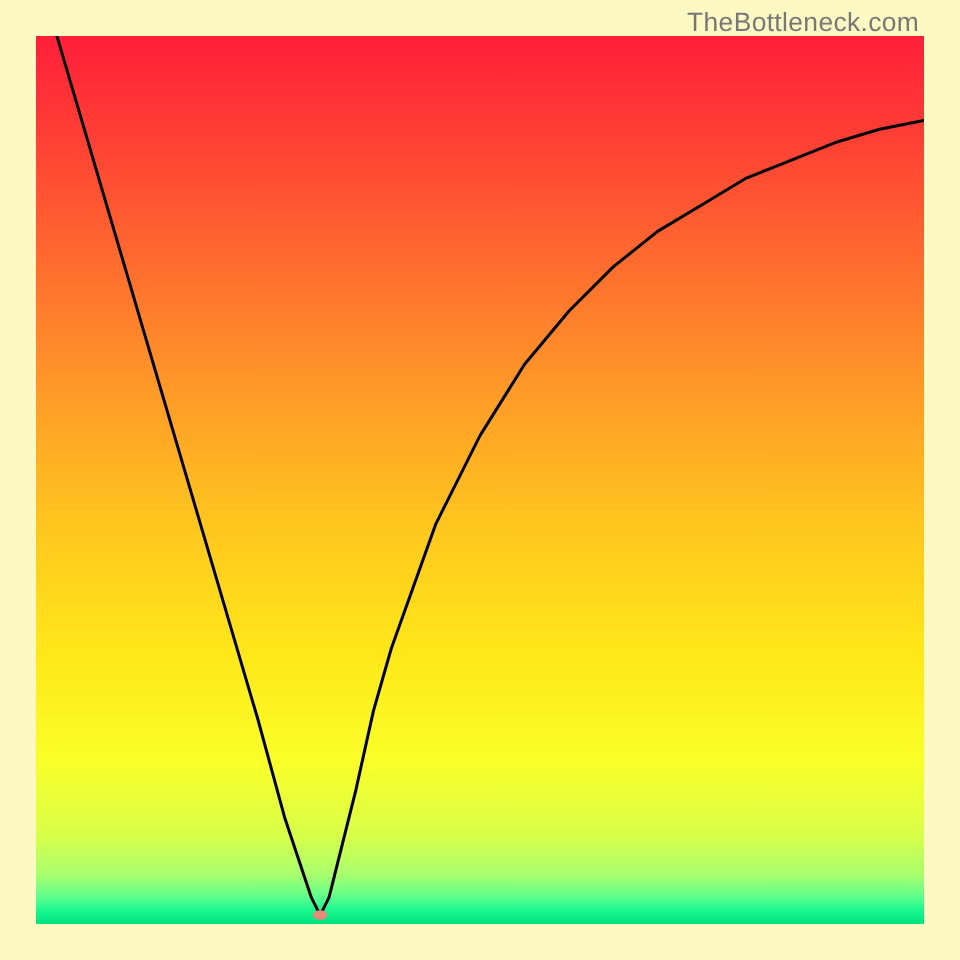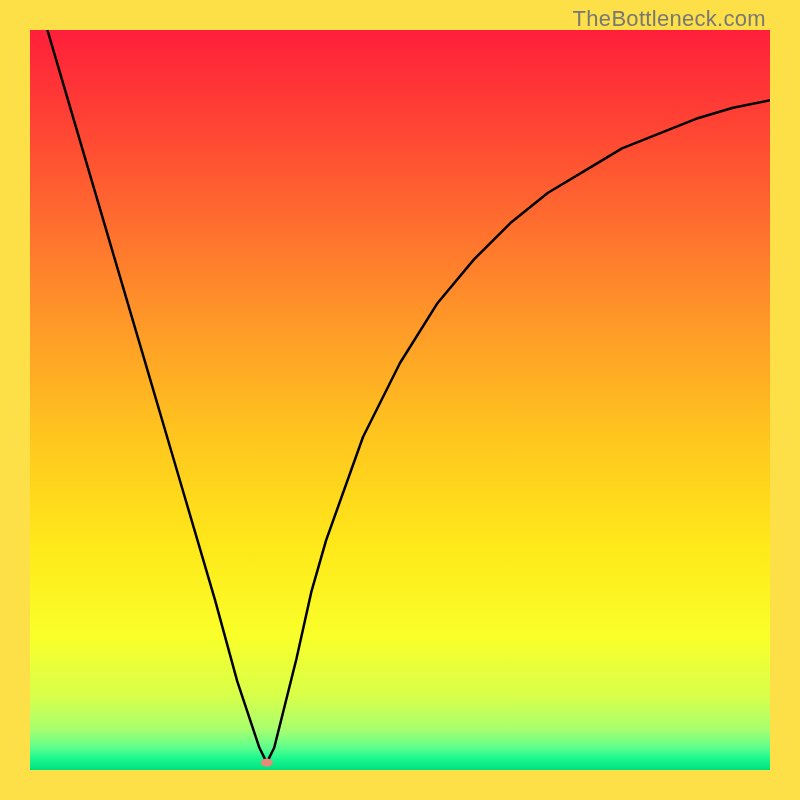--- a/index.html
+++ b/index.html
@@ -10,21 +10,21 @@
     overflow: hidden;
     background: #000;
     font-family: Arial, Helvetica, sans-serif;
   }
   .frame {
     position: absolute;
     left: 0;
     top: 0;
     width: 800px;
     height: 800px;
-    background: #fde047;
+    background: #fef9c3;
   }
   .plot-area {
     position: absolute;
     left: 30px;
     top: 30px;
     width: 740px;
     height: 740px;
     
     overflow: hidden;
   }

